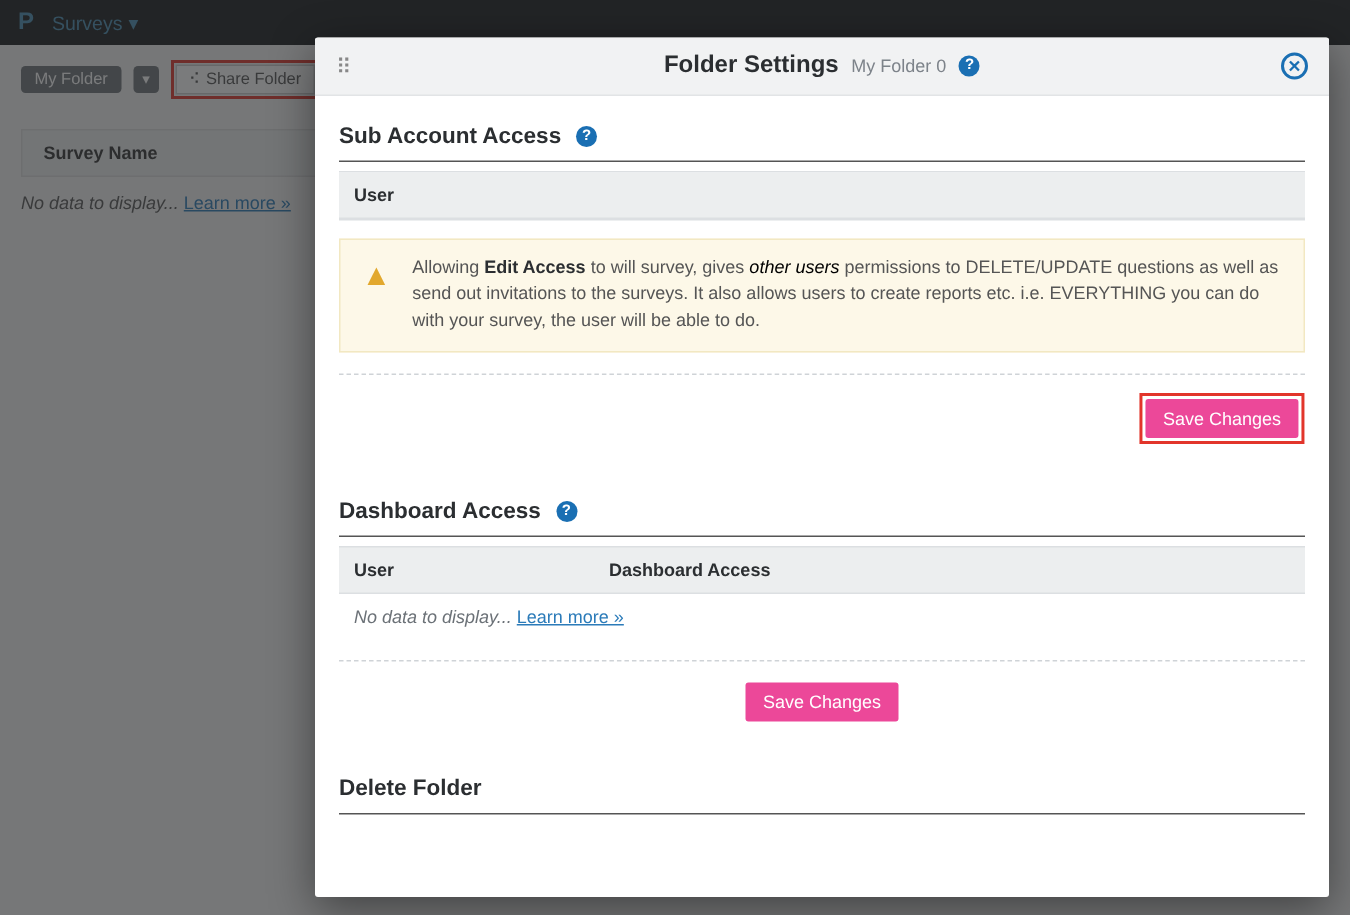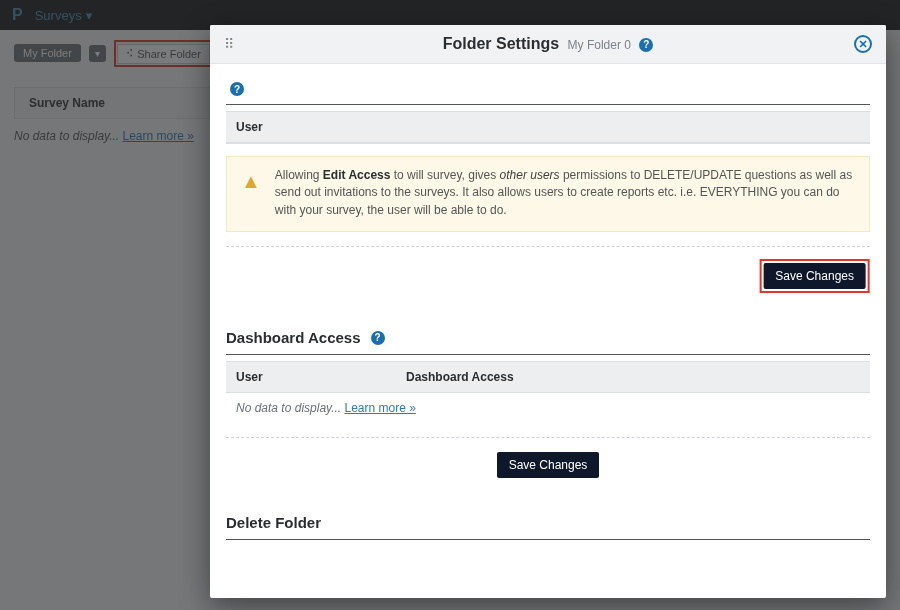--- a/index.html
+++ b/index.html
@@ -257,42 +257,42 @@
     font-size: 12px;
     line-height: 1.45;
   }
   .alert .tri {
     color: #e2a82d;
     font-size: 20px;
     line-height: 1;
     margin-top: 4px;
   }
   .alert b { color: #2b2e31; }
-  .alert i { font-style: italic; color: #404040; }
+  .alert i { font-style: italic; color: #000000; }
 
   .dashed-sep {
     border: none;
     border-top: 1px dashed #cfd3d7;
     margin: 14px 0;
   }
 
   .save-wrap {
     text-align: center;
     margin-top: -2px;
   }
   .save-wrap.highlight {
     display: inline-block;
     border: 2px solid #e2352b;
     padding: 2px;
     position: relative;
     left: 50%;
     transform: translateX(-50%);
   }
   .btn-primary {
-    background: #0f172a;
+    background: #ec4899;
     color: #fff;
     border: none;
     font-size: 12px;
     padding: 6px 12px;
     border-radius: 2px;
     cursor: pointer;
   }
 
   .dash-table-header {
     display: flex;
@@ -367,20 +367,21 @@
       <span class="modal-title">Folder Settings</span>
       <span class="modal-subtitle">My Folder  0</span>
       <span class="help-circle">?</span>
     </div>
     <div class="modal-close">✕</div>
   </div>
 
   <div class="modal-body">
 
     <div class="section-title">
+      <span>Sub Account Access</span>
       <span class="help-circle">?</span>
     </div>
     <hr class="hr">
 
     <div class="user-row">
       <div class="user-col">
         <div class="th">User</div>
       </div>
     </div>
 

